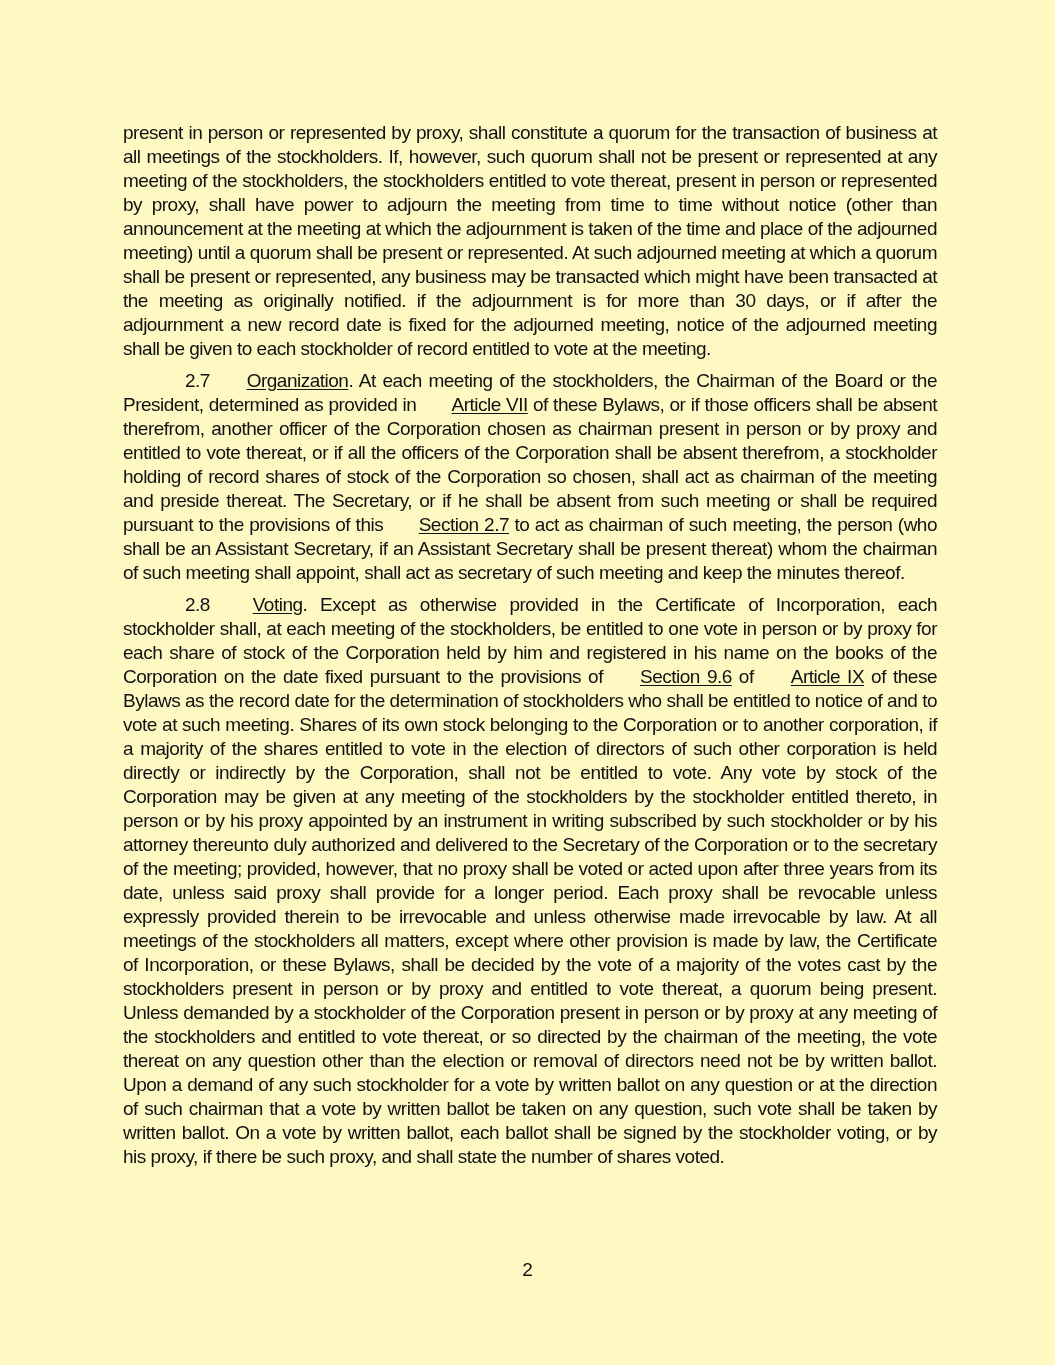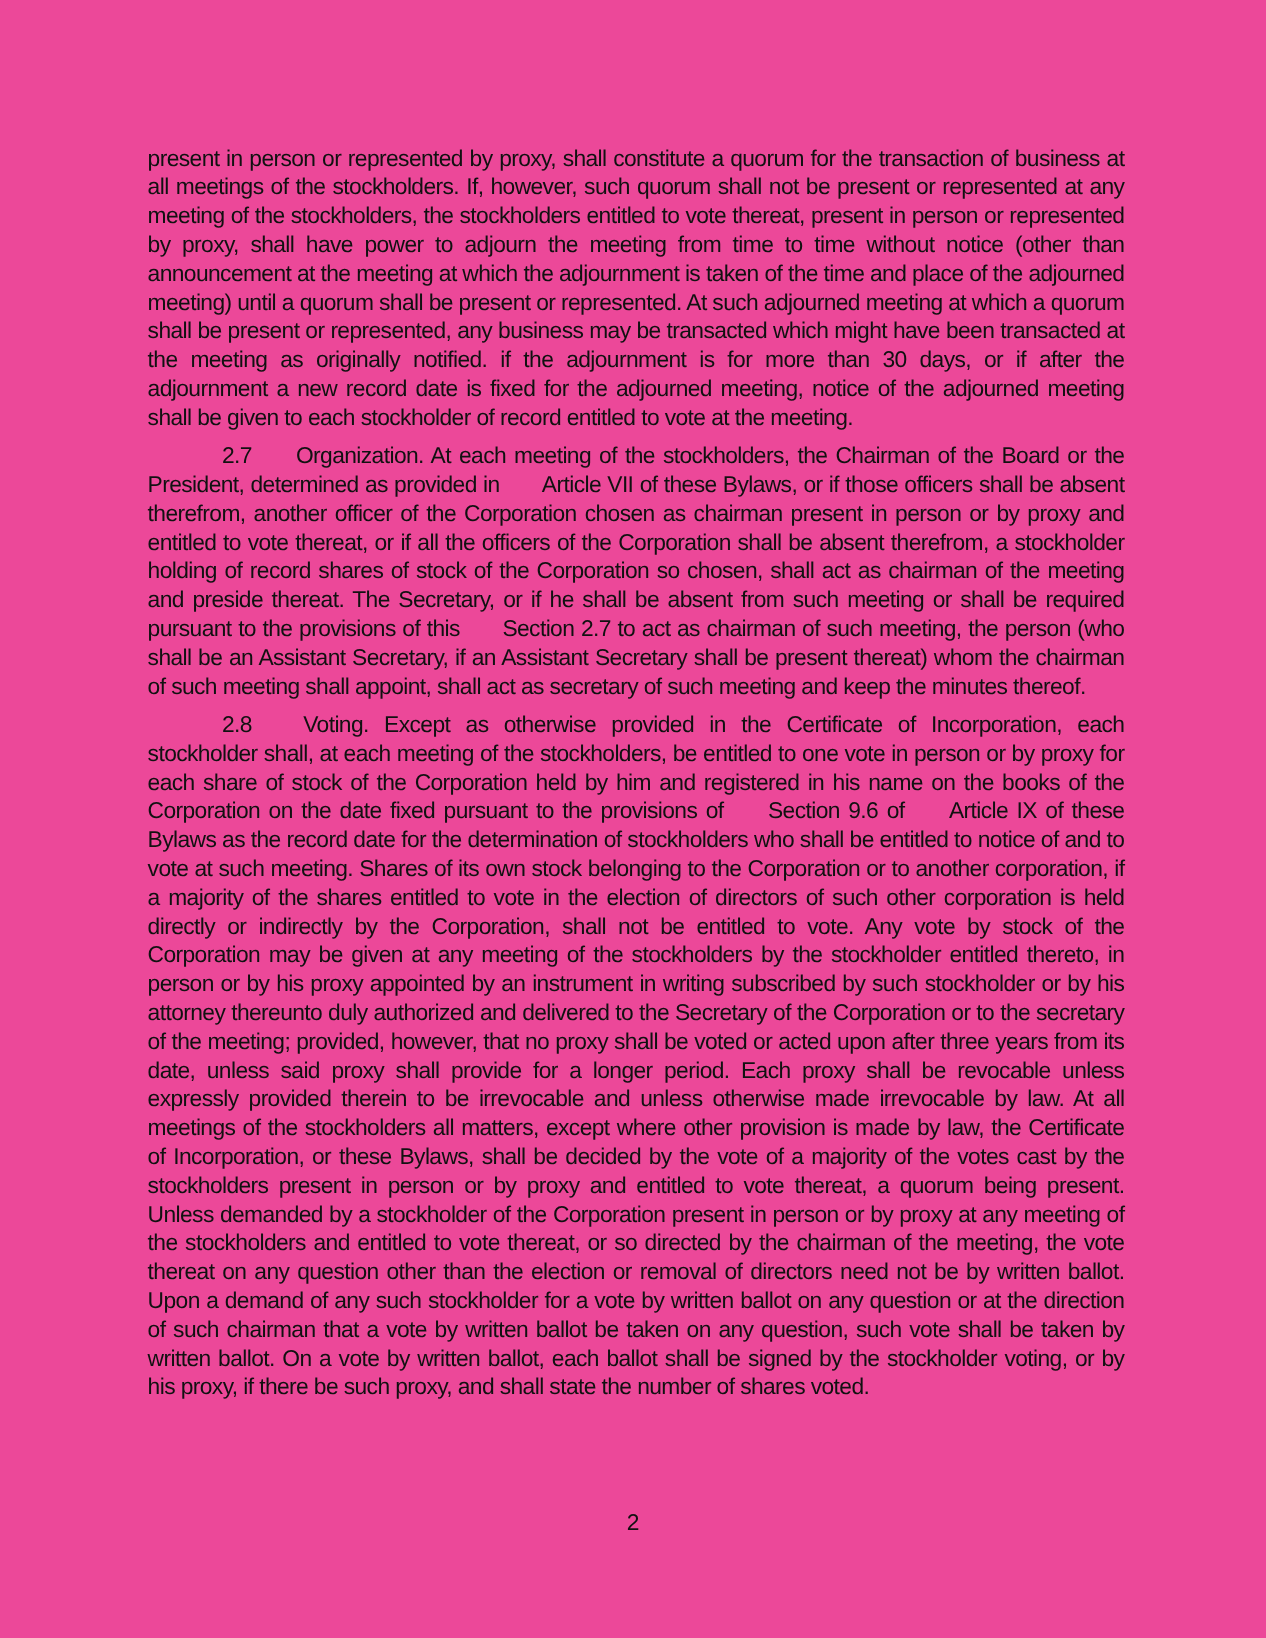--- a/index.html
+++ b/index.html
@@ -4,21 +4,21 @@
 <style>
   html, body {
     margin: 0;
     padding: 0;
     background: #ffffff;
   }
   .page {
     position: relative;
     width: 1055px;
     height: 1365px;
-    background: #ec4899;
+    background: #fef9c3;
     color: #111111;
     font-family: "Liberation Sans", sans-serif;
     overflow: hidden;
   }
   .doc-body {
     position: absolute;
     left: 123px;
     top: 121px;
     width: 814px;
     font-size: 19px;
@@ -28,20 +28,21 @@
     color: #111111;
   }
   .doc-body p {
     margin: 0 0 8px 0;
     padding: 0;
   }
   .doc-body p.indent {
     text-indent: 62px;
   }
   .u {
+    text-decoration: underline;
     text-underline-offset: 2px;
     margin-left: 30px;
   }
   .page-number {
     position: absolute;
     left: 0;
     top: 1258px;
     width: 100%;
     text-align: center;
     font-size: 19px;

